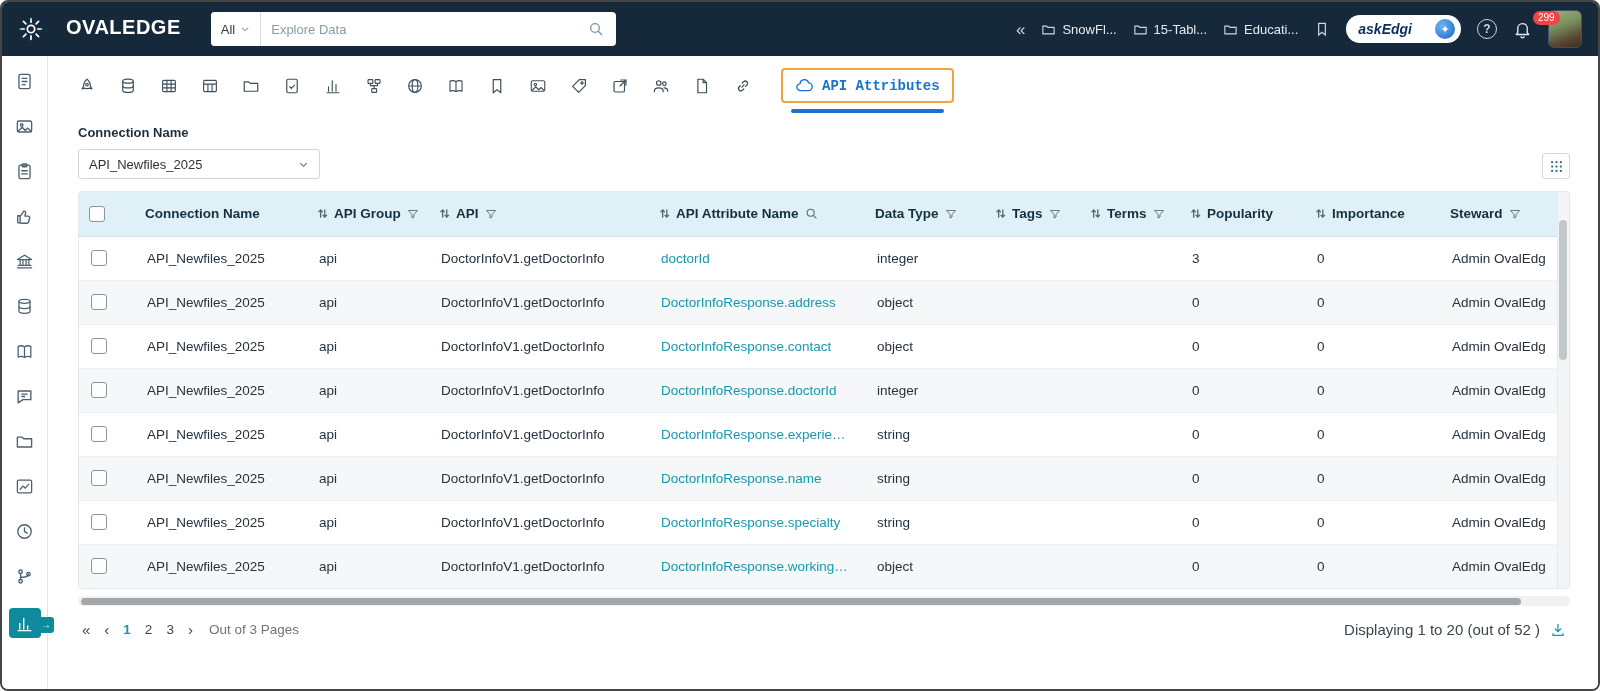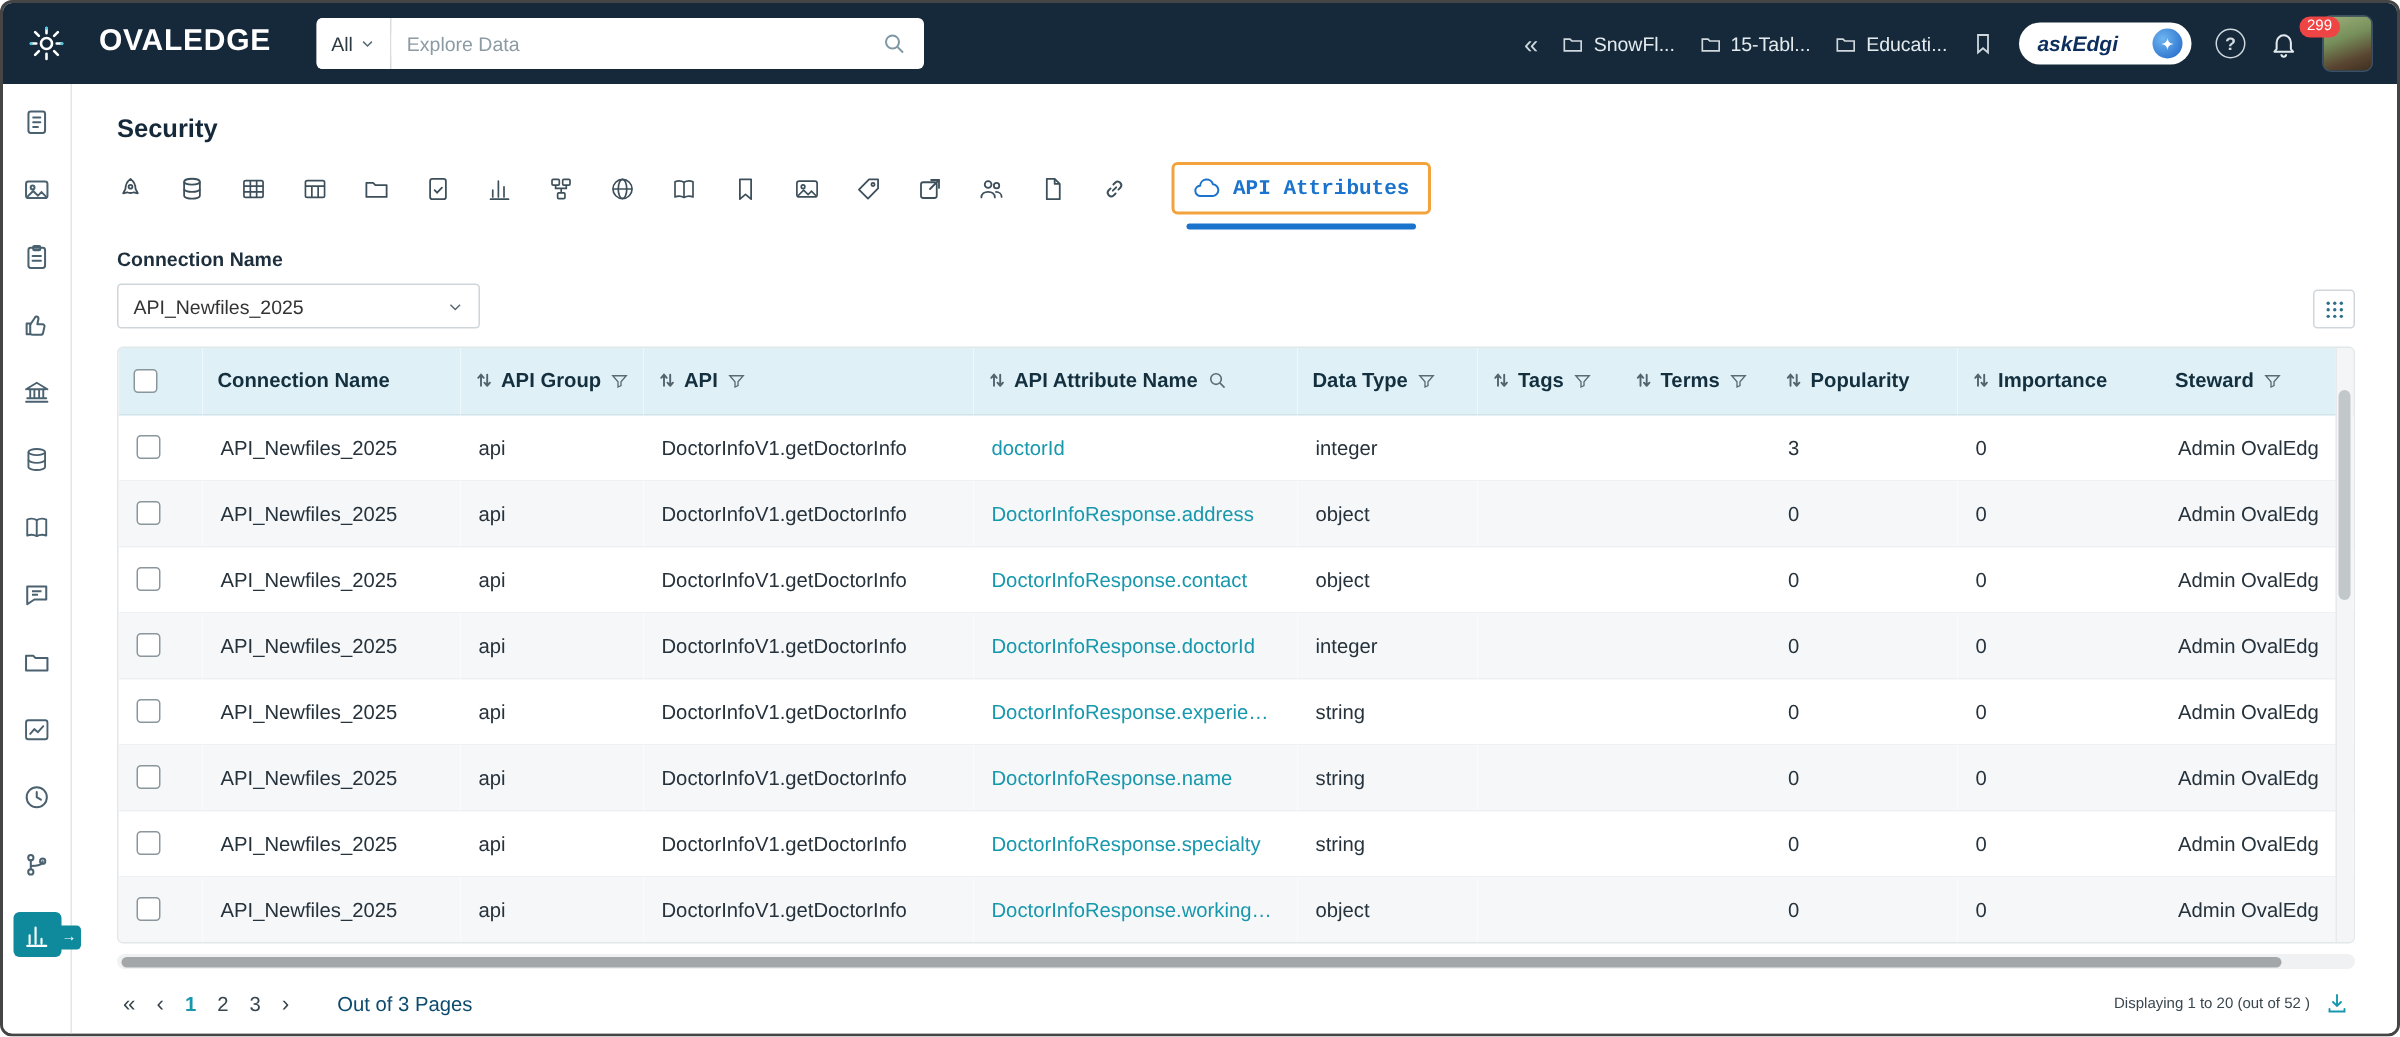--- a/index.html
+++ b/index.html
@@ -61,22 +61,22 @@
   .vthumb{position:absolute;top:28px;right:2px;width:8px;height:140px;background:#c2c7ca;border-radius:4px;cursor:pointer}
   .hscroll{margin-top:7px;height:10px;background:#f0f1f2;border-radius:5px;position:relative}
   .hthumb{position:absolute;left:3px;top:1.5px;height:7px;width:96.5%;background:#a3a7aa;border-radius:4px;cursor:pointer}
 
   
   .footer{display:flex;justify-content:space-between;align-items:center;padding:15px 4px 0}
   .pgroup{display:flex;align-items:center;gap:14px;font-size:13.5px;color:#3a464e}
   .pg-ch{background:none;border:none;font-size:15px;color:#3a464e;cursor:pointer;line-height:1;padding:0;font-family:inherit}
   .pg-num{background:none;border:none;font-size:13.5px;color:#3a464e;cursor:pointer;padding:0;font-family:inherit}
   .pg-num.cur{color:#1898ad;font-weight:bold}
-  .outof{color:#0c4a6e;margin-left:18px}
-  .disp{display:flex;align-items:center;gap:10px;font-size:10px;color:#3a464e}
+  .outof{color:#737373;margin-left:2px}
+  .disp{display:flex;align-items:center;gap:10px;font-size:15px;color:#3a464e}
   .dl{background:none;border:none;cursor:pointer;display:flex;padding:0}
   svg{display:block}
 </style>
 </head>
 <body>
 
 <div class="frame">
 
   <header class="topbar">
     <div class="brand">
@@ -245,21 +245,20 @@
         </button>
       <button class="sbtn active">
           <svg viewBox="0 0 24 24" width="19" height="19" fill="none" stroke="currentColor" stroke-width="2.2" stroke-linecap="round">
             <path d="M6 19v-7M11 19V5.5M16 19v-4M4 21h16" stroke-width="1.8"></path>
           </svg>
         </button>
       <button class="expand-chip">→</button>
     </aside>
 
     <main class="main">
-      <h1 class="page-title">Security</h1>
 
       <div class="modtabs">
         <button class="mt">
             <svg viewBox="0 0 24 24" width="18" height="18" fill="none" stroke="currentColor" stroke-width="1.6" stroke-linejoin="round">
               <path d="M12 3c2.8 2.2 4.5 5.6 4.5 9l2 3.8-3.6-.9c-.8.9-5 .9-5.8 0l-3.6.9 2-3.8C7.5 8.6 9.2 5.2 12 3z"></path>
               <circle cx="12" cy="10" r="1.7"></circle>
             </svg>
           </button>
         <button class="mt">
             <svg viewBox="0 0 24 24" width="18" height="18" fill="none" stroke="currentColor" stroke-width="1.6">

